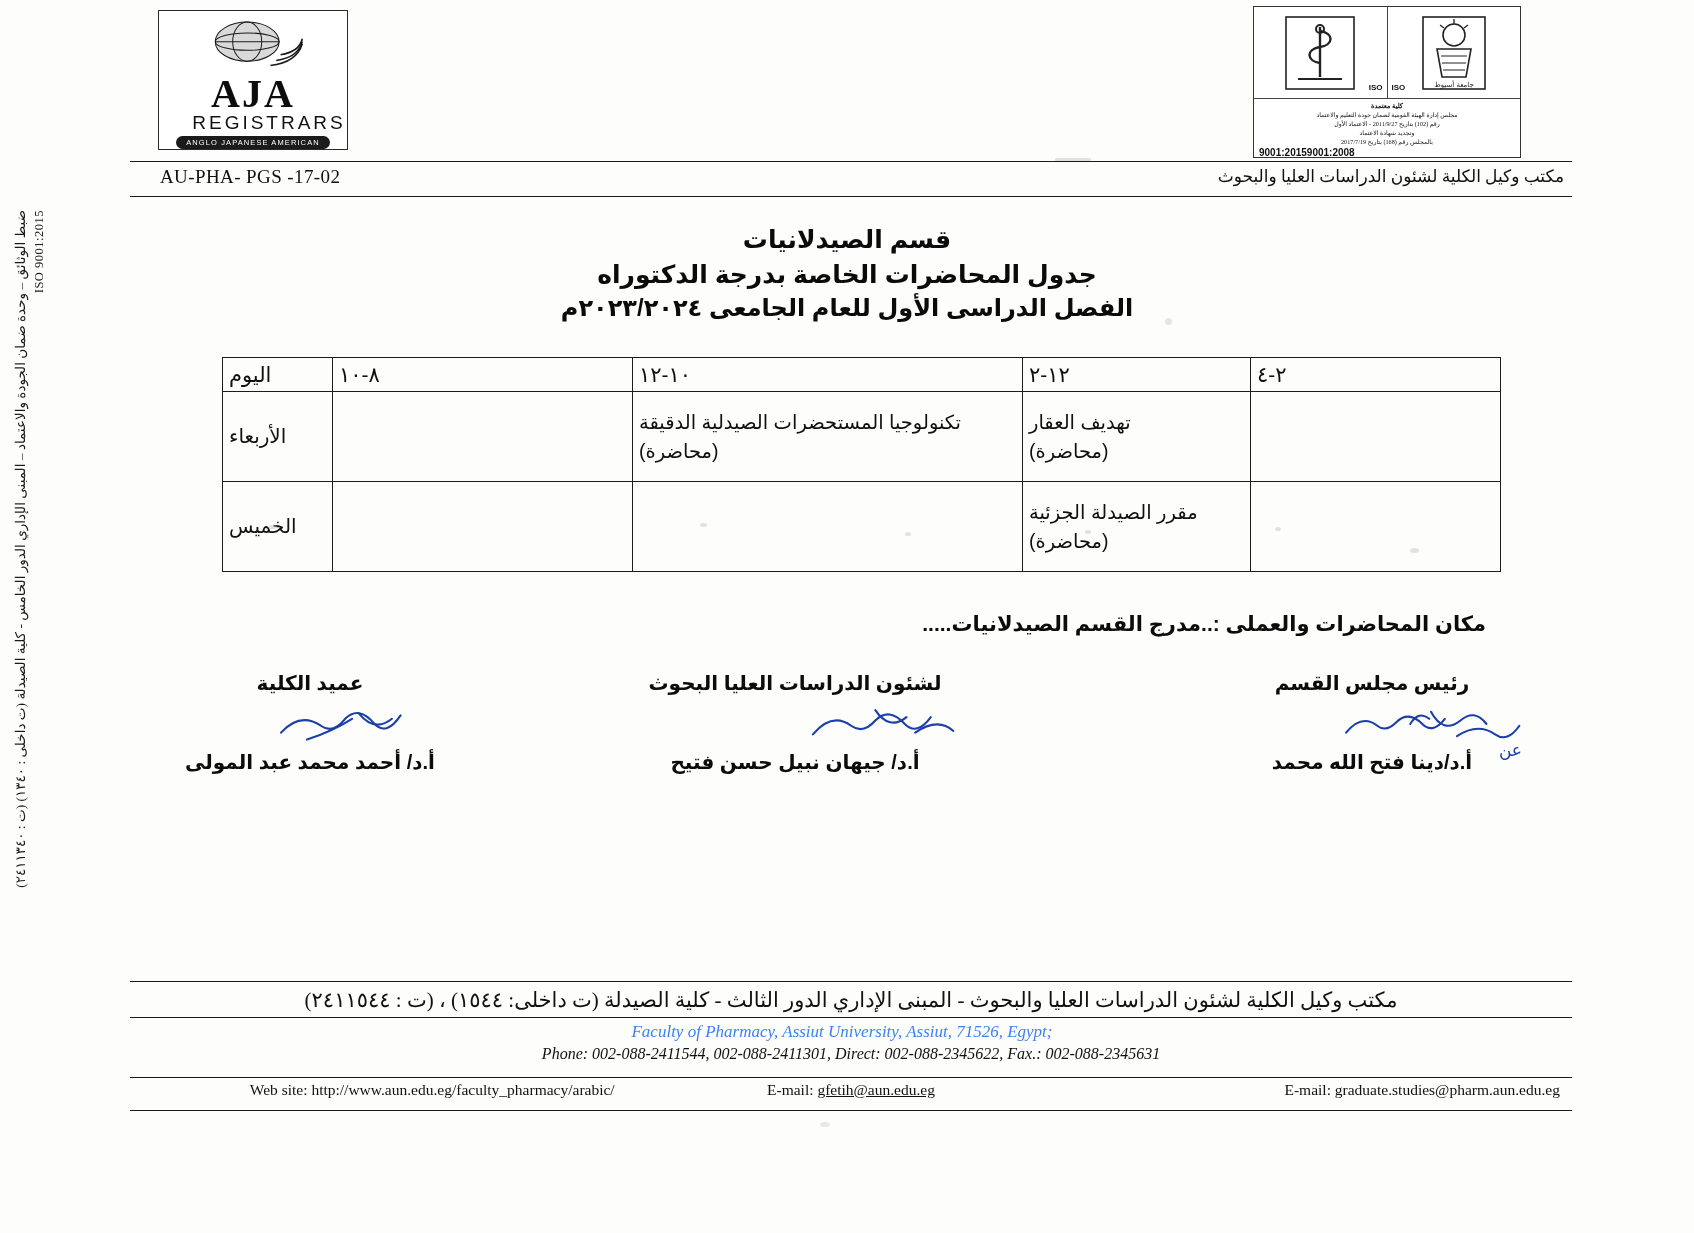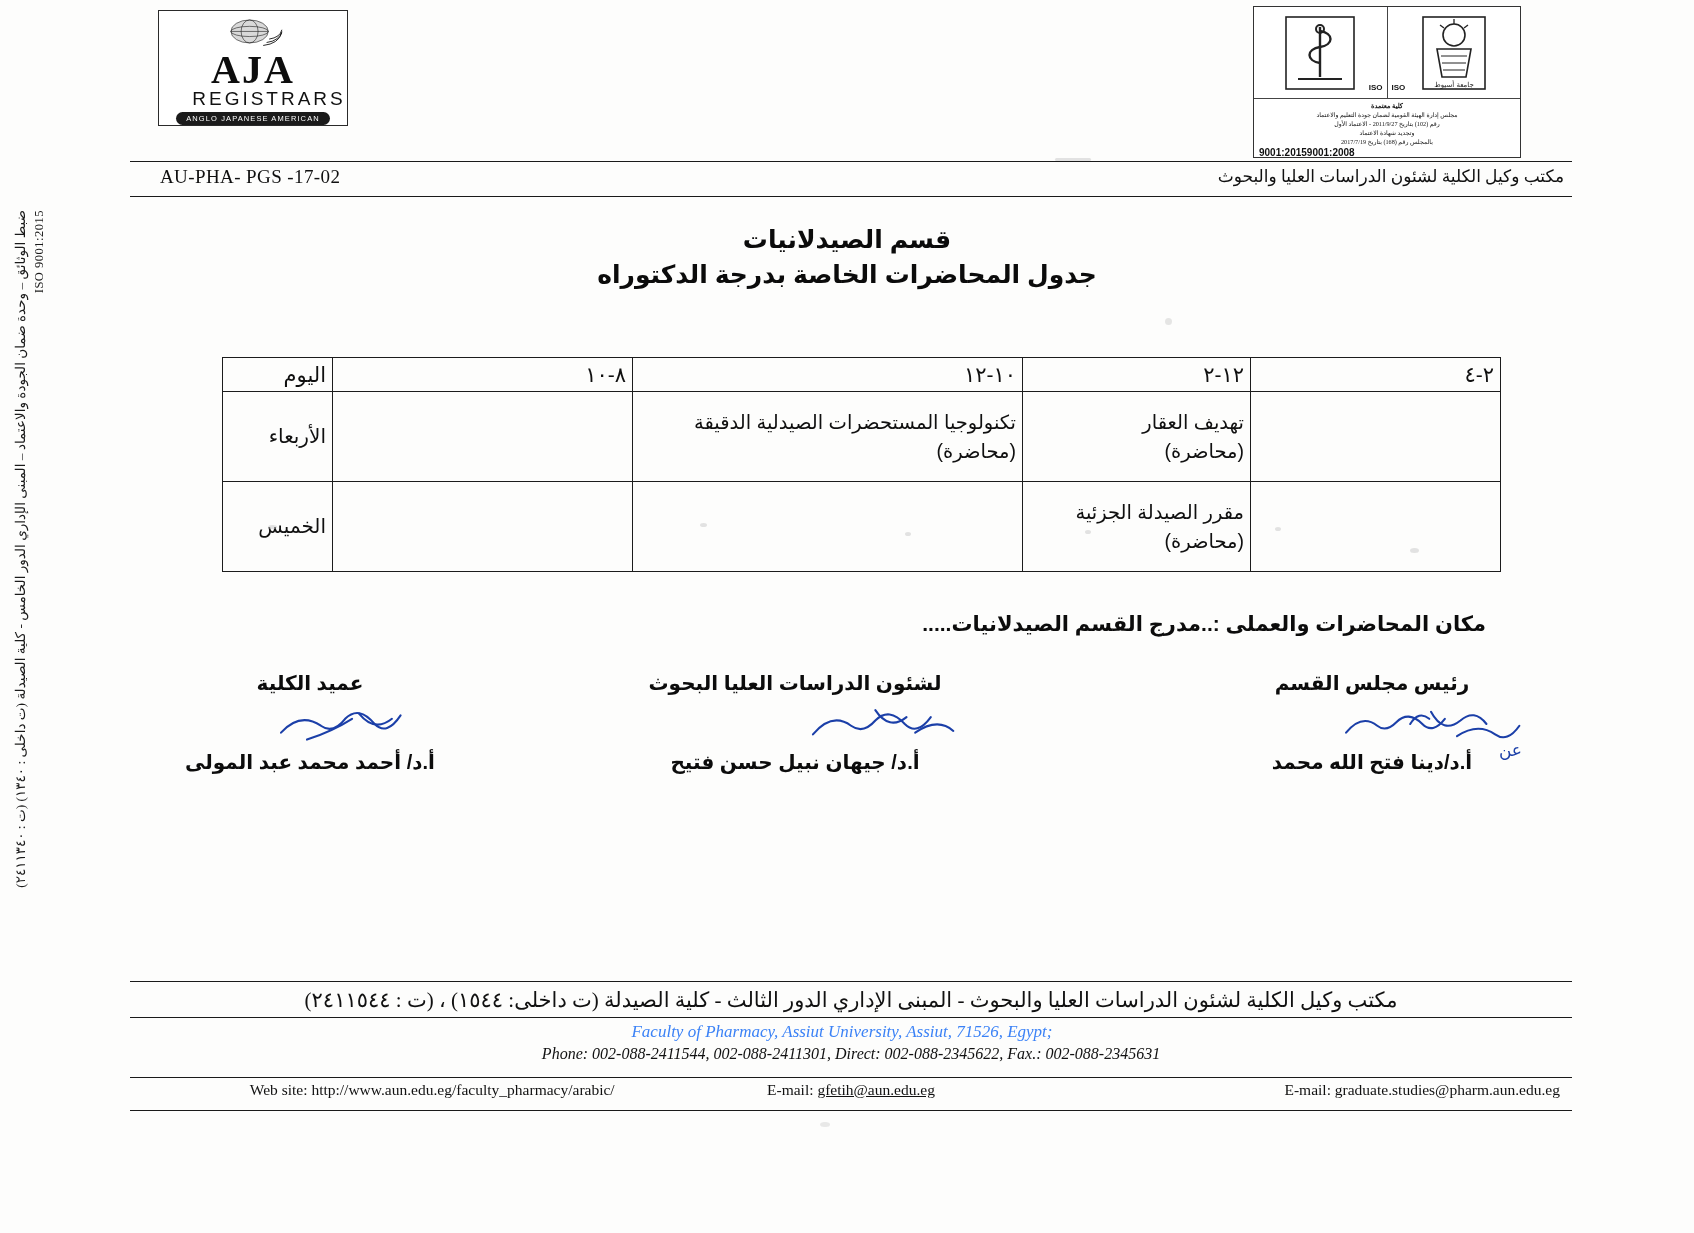--- a/index.html
+++ b/index.html
@@ -40,21 +40,21 @@
     color: #1a1a1a;
     white-space: nowrap;
     line-height: 1.1;
   }
   .vstrip .vtext.small { font-size: 12.5px; }
 
   
   .logo-aja {
     position: absolute;
     left: 158px; top: 10px;
-    width: 190px; height: 116px;
+    width: 190px; height: 140px;
     border: 1px solid #2a2a2a;
     background: #fff;
     display: flex; flex-direction: column;
     align-items: center; justify-content: flex-start;
     padding-top: 4px;
     overflow: hidden;
   }
   .logo-aja .globe {
     width: 120px; height: 62px;
     margin-top: 2px;
@@ -187,21 +187,21 @@
     position: absolute;
     left: 222px; top: 357px;
     width: 1278px;
     border-collapse: collapse;
     table-layout: fixed;
   }
   table.sched th, table.sched td {
     border: 1.4px solid #1c1c1c;
     font-family: "Liberation Sans", "DejaVu Sans", sans-serif;
     color: #101010;
-    text-align: right;
+    text-align: left;
     vertical-align: middle;
     padding: 4px 6px;
     margin-left: 12px;
   }
   table.sched th {
     height: 34px;
     font-size: 21px;
     font-weight: normal;
   }
   table.sched td {
@@ -385,20 +385,21 @@
 
   <div class="rule r1"></div>
   <div class="rule r2"></div>
 
   <div class="docno">AU-PHA-  PGS -17-02</div>
   <div class="office">مكتب وكيل الكلية لشئون الدراسات العليا والبحوث</div>
 
   <div class="title-block">
     <div class="tl tl2">قسم الصيدلانيات</div>
     <div class="tl tl1">جدول المحاضرات الخاصة بدرجة الدكتوراه</div>
+    <div class="tl tl3">الفصل الدراسى الأول للعام الجامعى ٢٠٢٣/٢٠٢٤م</div>
   </div>
 
   <table class="sched">
     <colgroup>
       <col class="c24">
         <col class="c122">
         <col class="c1012">
         <col class="c810">
         <col class="cday">
     </colgroup>

